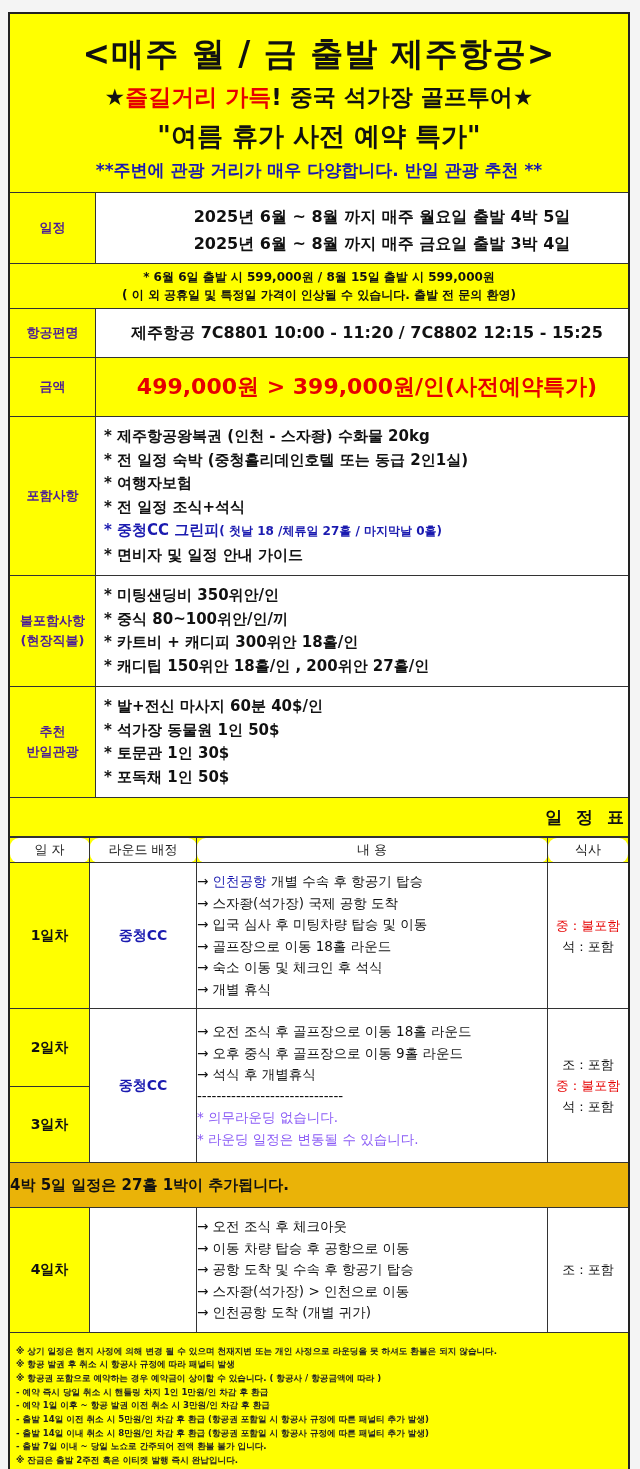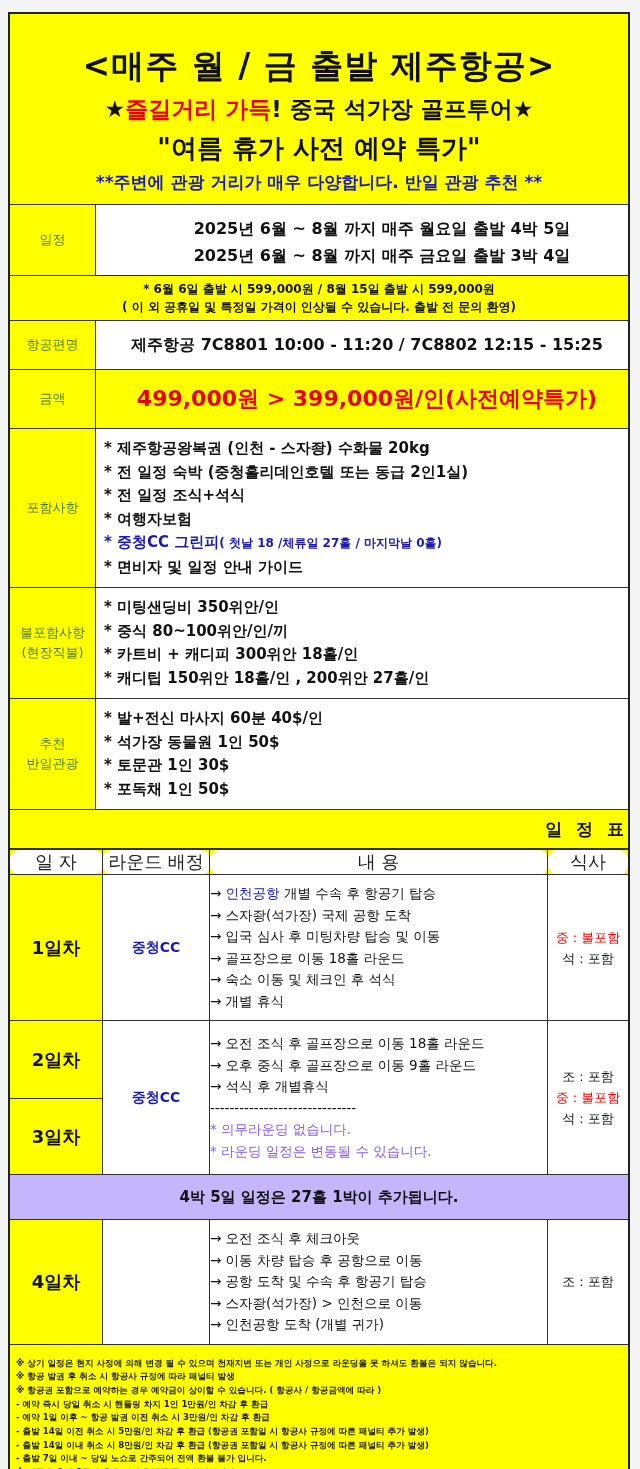--- a/index.html
+++ b/index.html
@@ -6,52 +6,52 @@
   body {
     width:640px; height:1469px; background:#f4f4f4;
     font-family: "DejaVu Sans", "Liberation Sans", sans-serif;
     color:#111; overflow:hidden;
   }
   .sheet {
     position:absolute; left:8px; top:12px; width:622px;
     border:2px solid #222; background:#ffff00; box-sizing:border-box;
   }
   .hdr { text-align:center; padding:6px 0 8px; border-bottom:1.5px solid #333; }
-  .hdr .t1 { font-size:33px; font-weight:bold; letter-spacing:1px; line-height:48px; margin-top:22px; }
+  .hdr .t1 { font-size:33px; font-weight:bold; letter-spacing:1px; line-height:48px; margin-top:10px; }
   .hdr .t2 { font-size:23px; font-weight:bold; line-height:38px; }
   .hdr .t2 .red { color:#e60000; }
   .hdr .t3 { font-size:26px; font-weight:bold; line-height:40px; }
   .hdr .t4 { font-size:17px; font-weight:bold; color:#1a1ab0; line-height:28px; }
   .row { display:flex; border-bottom:1.5px solid #333; }
   .lbl { width:85px; flex:none; background:#ffff00; border-right:1.5px solid #333;
          display:flex; align-items:center; justify-content:center; text-align:center;
-         font-size:13px; font-weight:normal; color:#4d7c0f; line-height:20px; }
+         font-size:13px; font-weight:bold; color:#4c1d95; line-height:20px; }
   .val { flex:1; background:#fff; }
   .val.y { background:#ffff00; }
   .sched { text-align:center; font-size:16px; font-weight:bold; line-height:27px; padding:10px 0 6px 40px; }
   .note { text-align:center; font-size:12px; font-weight:bold; line-height:18px; padding:4px 8px; background:#ffff00; border-bottom:1.5px solid #333; }
   .flight { text-align:center; font-size:16px; font-weight:bold; line-height:48px; padding-left:10px; }
   .price { text-align:center; font-size:22px; font-weight:bold; color:#e60000; line-height:58px; padding-left:10px; }
   .list { padding:8px 0 8px 8px; font-size:15px; font-weight:bold; line-height:23.5px; }
   .list .blue { color:#1a1ab0; }
   .list .small { font-size:12px; }
   .title-bar { text-align:right; font-size:17px; font-weight:bold; line-height:38px; letter-spacing:4px; border-bottom:1.5px solid #333; }
   table.tt { width:100%; border-collapse:collapse; }
   table.tt td { border:1.5px solid #333; padding:0; }
   table.tt tr td:first-child { border-left:none; }
   table.tt tr td:last-child { border-right:none; }
-  .th { background:#fff; text-align:center; font-size:18px; line-height:24px; color:#222;border-radius:9px; }
-  .day { background:#ffff00; text-align:center; font-size:18px; font-weight:bold; width:92px; }
+  .th { background:#fff; text-align:center; font-size:13px; line-height:24px; color:#222;border-radius:9px; }
+  .day { background:#ffff00; text-align:center; font-size:14px; font-weight:bold; width:79px; }
   .rnd { background:#fff; text-align:center; font-size:14px; font-weight:bold; color:#1a1ab0; width:106px; }
   .cnt { background:#fff; font-size:13.5px; line-height:21.5px; padding:8px 0 !important; }
   .cnt .blue { color:#1a1ab0; }
   .cnt .red { color:#8b5cf6; }
   .meal { background:#fff; text-align:center; font-size:13px; line-height:21px; width:80px; }
   .meal .red { color:#e60000; }
-  .extra { background:#c4b5fd; text-align:center; font-size:15px; font-weight:bold; line-height:44px; }
+  .extra { background:#eab308; font-size:15px; font-weight:bold; line-height:44px; }
   .foot { padding:12px 0 14px 6px; font-size:8.6px; font-weight:bold; line-height:13.7px; color:#222; }
 </style>
 </head>
 <body>
 
 <div class="sheet">
 
   <div class="hdr">
     <div class="t1">&lt;매주 월 / 금 출발 제주항공&gt;</div>
     <div class="t2">
@@ -81,22 +81,22 @@
   <div class="row">
     <div class="lbl">금액</div>
     <div class="val y price">499,000원 &gt; 399,000원/인(사전예약특가)</div>
   </div>
 
   <div class="row">
     <div class="lbl">포함사항</div>
     <div class="val list">
       <div>* 제주항공왕복권 (인천 - 스자좡) 수화물 20kg</div>
       <div>* 전 일정 숙박 (중청홀리데인호텔 또는 동급 2인1실)</div>
+      <div>* 여행자보험</div>
       <div>* 전 일정 조식+석식</div>
-      <div>* 여행자보험</div>
       <div class="blue"><span>* 중청CC 그린피</span><span class="small">( 첫날 18 /체류일 27홀 / 마지막날 0홀)</span></div>
       <div>* 면비자 및 일정 안내 가이드</div>
     </div>
   </div>
 
   <div class="row">
     <div class="lbl">
       <div><span>불포함사항</span><br><span>(현장직불)</span></div>
     </div>
     <div class="val list">

